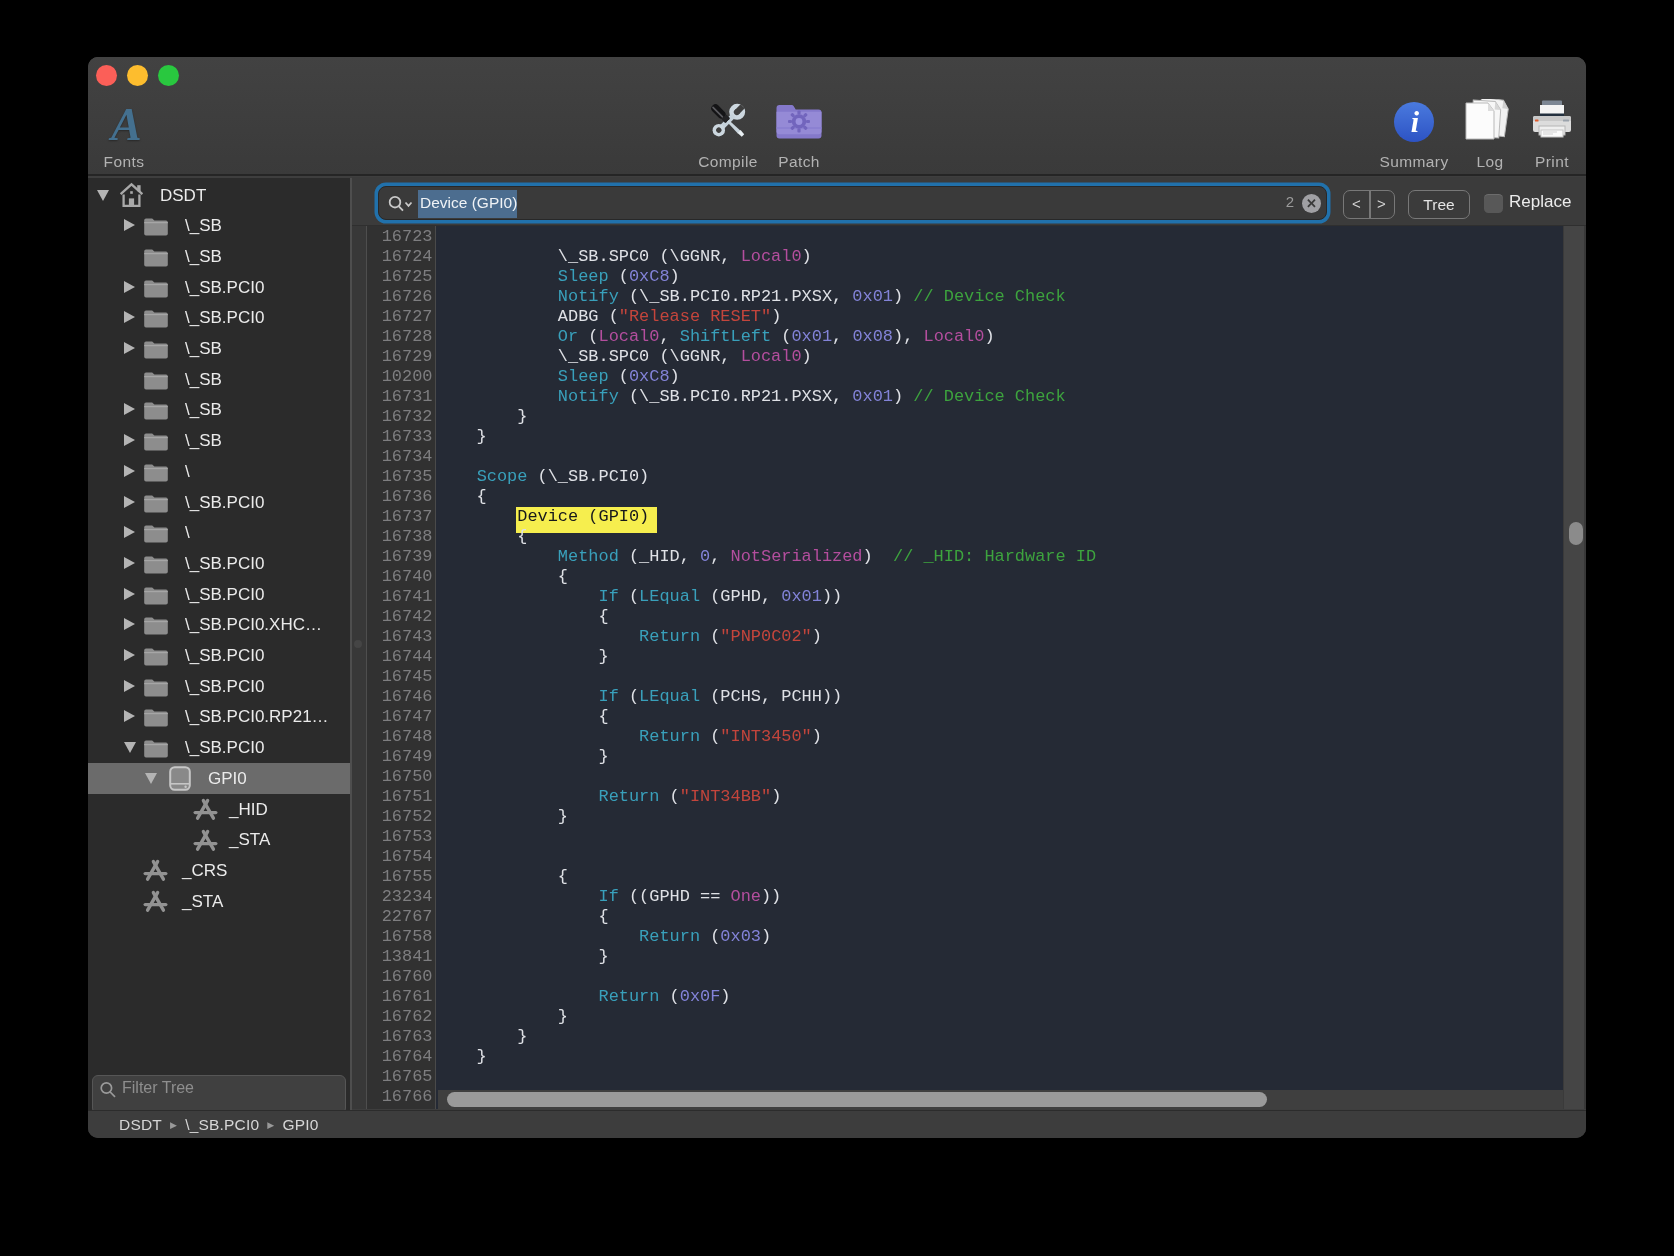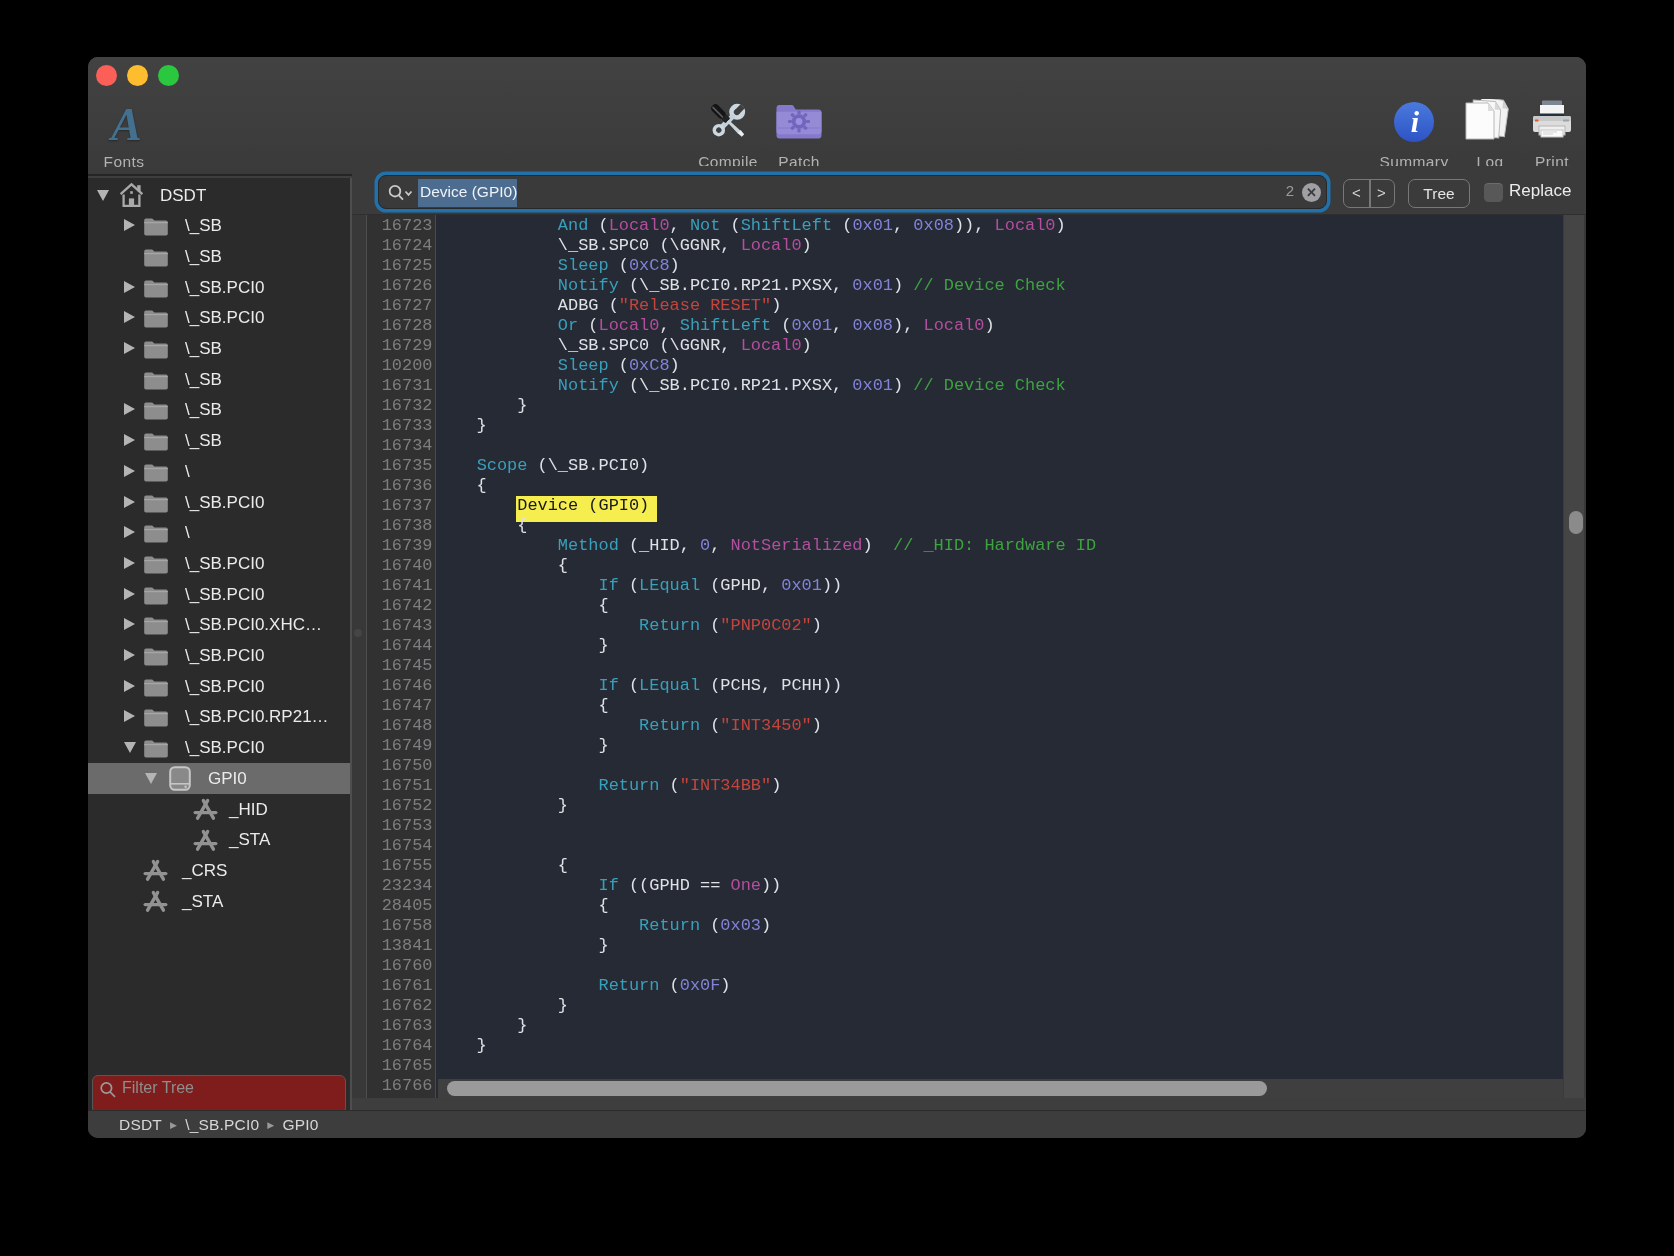--- a/index.html
+++ b/index.html
@@ -12,32 +12,32 @@
 #title .txt { position:absolute; left:610px; top:0; font-size:18px; font-weight:bold; color:#cdcdcd; letter-spacing:0.5px; }
 #title .txt b { color:#8b8b8b; font-weight:bold; }
 #title .ic { position:absolute; left:582px; top:-1.5px; }
 .tbitem { position:absolute; text-align:center; }
 .tblab { position:absolute; top:96px; text-align:center; color:#b2b2b2; font-size:15.5px; letter-spacing:0.4px; }
 #fontsA { position:absolute; left:23px; top:41px; width:48px; height:50px; font-family:"Liberation Serif",serif; font-style:italic; font-weight:bold; font-size:46px; color:#44708f; text-shadow:0 1px 2px rgba(0,0,0,.35); }
 
 
 #sidebar { position:absolute; left:0; top:121px; width:262px; height:932px; background:#2b2b2b; }
 #sdiv { position:absolute; left:262px; top:121px; width:2px; height:932px; background:#4e4e4e; }
-#edpane { position:absolute; left:264px; top:109px; width:1289px; height:932px; background:#383838; }
+#edpane { position:absolute; left:264px; top:120px; width:1289px; height:932px; background:#383838; }
 #handle { position:absolute; left:2px; top:462.5px; width:8px; height:8px; border-radius:50%; background:#454545; }
 
 
 .trow { position:absolute; left:0; width:262px; height:31px; line-height:31px; }
 .trow.sel { background:#6b6b6b; }
 .ar { position:absolute; top:9px; width:0; height:0; border-left:11px solid #b4b4b4; border-top:6.5px solid transparent; border-bottom:6.5px solid transparent; }
 .ad { position:absolute; top:10px; width:0; height:0; border-top:11px solid #b4b4b4; border-left:6.5px solid transparent; border-right:6.5px solid transparent; }
 .ticon { position:absolute; }
 .ticon svg { vertical-align:top; }
 .tlab { position:absolute; top:0; font-size:17px; color:#ebebeb; white-space:pre; }
-#filter { position:absolute; left:4px; top:897px; width:254px; height:39px; border:1.5px solid #565656; border-radius:6px; background:#7f1d1d; }
+#filter { position:absolute; left:4px; top:897px; width:254px; height:39px; border:1.5px solid #565656; border-radius:6px; background:#404040; }
 #filter svg { position:absolute; left:6px; top:5px; }
 #filter span { position:absolute; left:29px; top:3px; font-size:16px; color:#8e8e8e; }
 
 
 #findbar { position:absolute; left:0; top:0; width:1234px; height:49px; background:#3b3b3b; border-bottom:1px solid #2f2f2f; }
 #ffield { position:absolute; left:26px; top:9px; width:949px; height:34px; border-radius:8px; background:#3a3a3a; box-shadow:0 0 0 3.5px #2171ab; border:1px solid #282828; }
 #ffield .mg { position:absolute; left:8px; top:8px; }
 #ffield .selbg { position:absolute; left:39px; top:2.5px; height:28px; width:99px; background:#4c6d8f; }
 #ffield .ftxt { position:absolute; left:41px; top:6.5px; font-size:15.5px; color:#f0f3f6; }
 #ffield .cnt { position:absolute; right:32px; top:6px; font-size:15px; color:#9b9b9b; }
@@ -399,21 +399,20 @@
           <span class="d"></span>
         </div>
       <div class="seg" id="done">Tree</div>
       <div id="cbx"></div>
       <div id="cbl">Replace</div>
     </div>
     <div id="scrollview">
       <div id="gutter"></div>
       <div id="hlbox"></div>
 <div class="gl" style="top:1px">16723</div>
-<div class="cl" style="top:1px">            <i class="t">And</i> (<i class="m">Local0</i>, <i class="t">Not</i> (<i class="t">ShiftLeft</i> (<i class="p">0x01</i>, <i class="p">0x08</i>)), <i class="m">Local0</i>)</div>
 <div class="gl" style="top:21px">16724</div>
 <div class="cl" style="top:21px">            \_SB.SPC0 (\GGNR, <i class="m">Local0</i>)</div>
 <div class="gl" style="top:41px">16725</div>
 <div class="cl" style="top:41px">            <i class="t">Sleep</i> (<i class="p">0xC8</i>)</div>
 <div class="gl" style="top:61px">16726</div>
 <div class="cl" style="top:61px">            <i class="t">Notify</i> (\_SB.PCI0.RP21.PXSX, <i class="p">0x01</i>) <i class="g">// Device Check</i></div>
 <div class="gl" style="top:81px">16727</div>
 <div class="cl" style="top:81px">            ADBG (<i class="r">"Release RESET"</i>)</div>
 <div class="gl" style="top:101px">16728</div>
 <div class="cl" style="top:101px">            <i class="t">Or</i> (<i class="m">Local0</i>, <i class="t">ShiftLeft</i> (<i class="p">0x01</i>, <i class="p">0x08</i>), <i class="m">Local0</i>)</div>
@@ -461,21 +460,21 @@
 <div class="gl" style="top:561px">16751</div>
 <div class="cl" style="top:561px">                <i class="t">Return</i> (<i class="r">"INT34BB"</i>)</div>
 <div class="gl" style="top:581px">16752</div>
 <div class="cl" style="top:581px">            }</div>
 <div class="gl" style="top:601px">16753</div>
 <div class="gl" style="top:621px">16754</div>
 <div class="gl" style="top:641px">16755</div>
 <div class="cl" style="top:641px">            {</div>
 <div class="gl" style="top:661px">23234</div>
 <div class="cl" style="top:661px">                <i class="t">If</i> ((GPHD == <i class="m">One</i>))</div>
-<div class="gl" style="top:681px">28405</div>
+<div class="gl" style="top:681px">22767</div>
 <div class="cl" style="top:681px">                {</div>
 <div class="gl" style="top:701px">16758</div>
 <div class="cl" style="top:701px">                    <i class="t">Return</i> (<i class="p">0x03</i>)</div>
 <div class="gl" style="top:721px">13841</div>
 <div class="cl" style="top:721px">                }</div>
 <div class="gl" style="top:741px">16760</div>
 <div class="gl" style="top:761px">16761</div>
 <div class="cl" style="top:761px">                <i class="t">Return</i> (<i class="p">0x0F</i>)</div>
 <div class="gl" style="top:781px">16762</div>
 <div class="cl" style="top:781px">            }</div>

